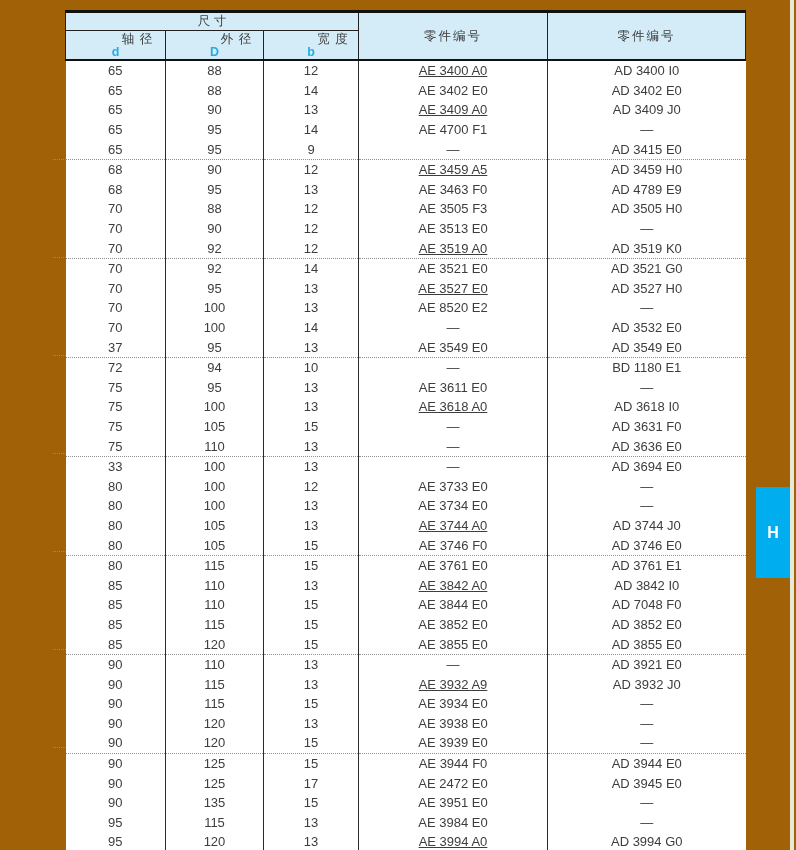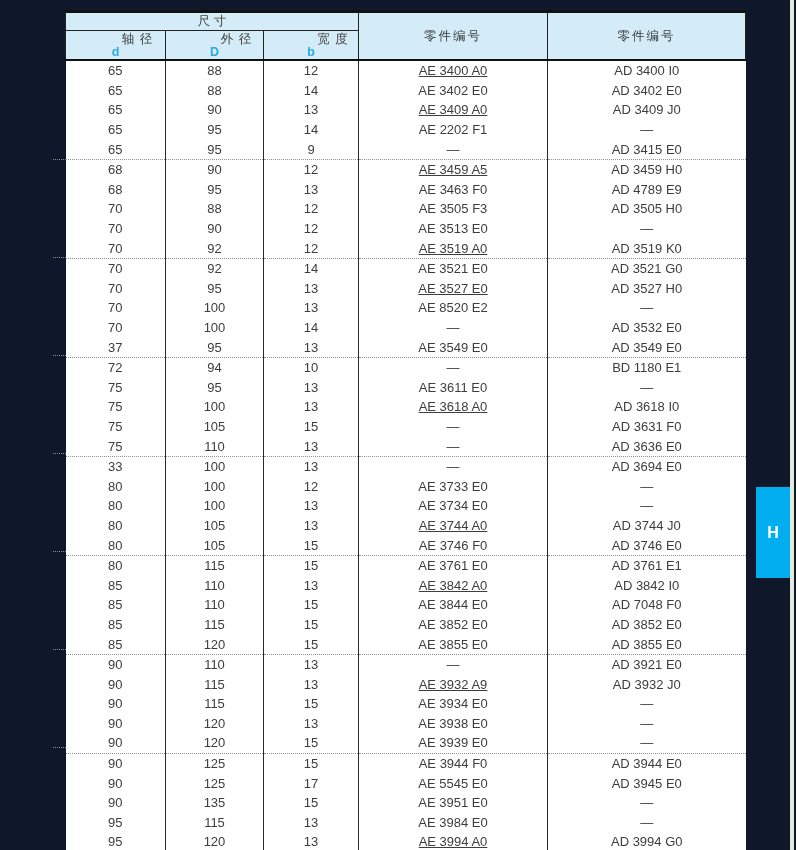--- a/index.html
+++ b/index.html
@@ -5,21 +5,21 @@
   html, body {
     margin: 0;
     padding: 0;
     background: #ffffff;
     font-family: "Liberation Sans", "DejaVu Sans", sans-serif;
   }
   .page {
     position: relative;
     width: 796px;
     height: 850px;
-    background: #0f172a;
+    background: #a16207;
     overflow: hidden;
   }
   
   .edge-strip {
     position: absolute;
     top: 0;
     left: 790px;
     width: 4px;
     height: 850px;
     background: #e4ebd8;
@@ -142,21 +142,21 @@
           <td class="vline">65</td>
           <td class="vline">90</td>
           <td class="vline">13</td>
           <td class="vline accent">AE 3409 A0</td>
           <td>AD 3409 J0</td>
         </tr>
         <tr>
           <td class="vline">65</td>
           <td class="vline">95</td>
           <td class="vline">14</td>
-          <td class="vline">AE 2202 F1</td>
+          <td class="vline">AE 4700 F1</td>
           <td>—</td>
         </tr>
         <tr class="group-end">
           <td class="vline">65</td>
           <td class="vline">95</td>
           <td class="vline">9</td>
           <td class="vline">—</td>
           <td>AD 3415 E0</td>
         </tr>
         <tr>
@@ -373,21 +373,21 @@
           <td class="vline">90</td>
           <td class="vline">125</td>
           <td class="vline">15</td>
           <td class="vline">AE 3944 F0</td>
           <td>AD 3944 E0</td>
         </tr>
         <tr>
           <td class="vline">90</td>
           <td class="vline">125</td>
           <td class="vline">17</td>
-          <td class="vline">AE 5545 E0</td>
+          <td class="vline">AE 2472 E0</td>
           <td>AD 3945 E0</td>
         </tr>
         <tr>
           <td class="vline">90</td>
           <td class="vline">135</td>
           <td class="vline">15</td>
           <td class="vline">AE 3951 E0</td>
           <td>—</td>
         </tr>
         <tr>

